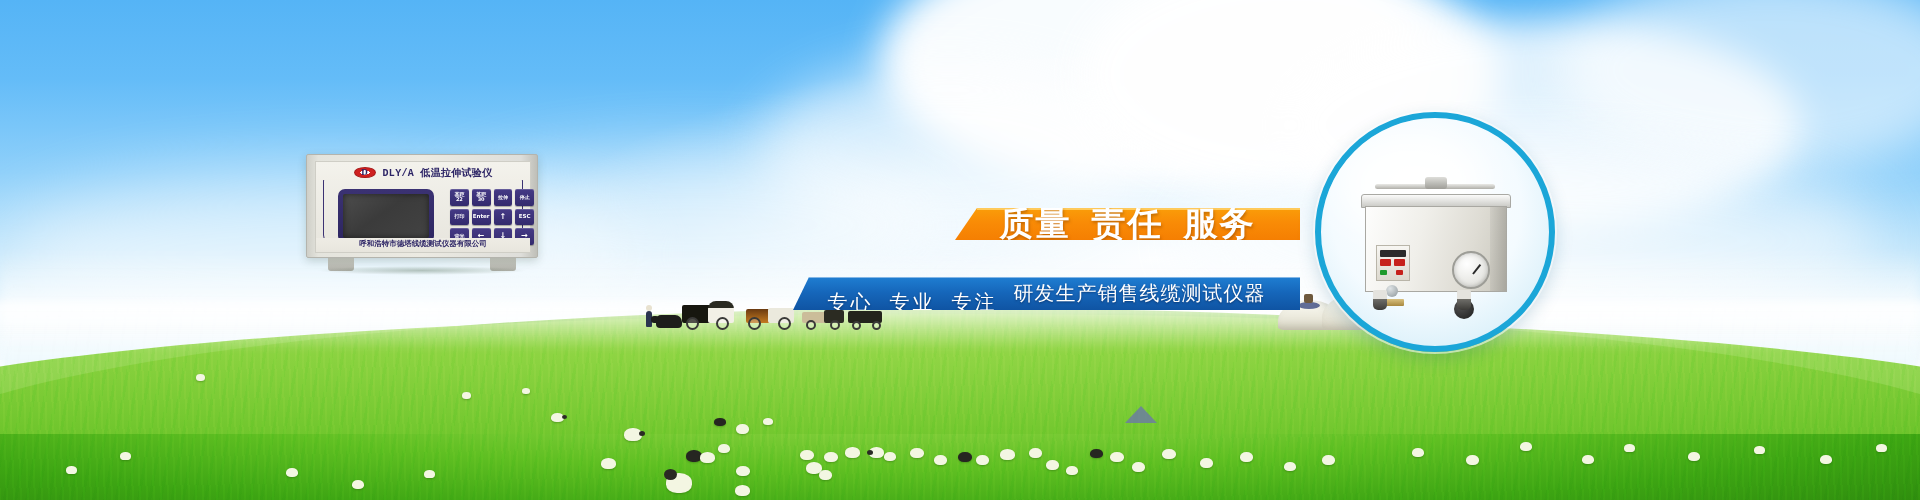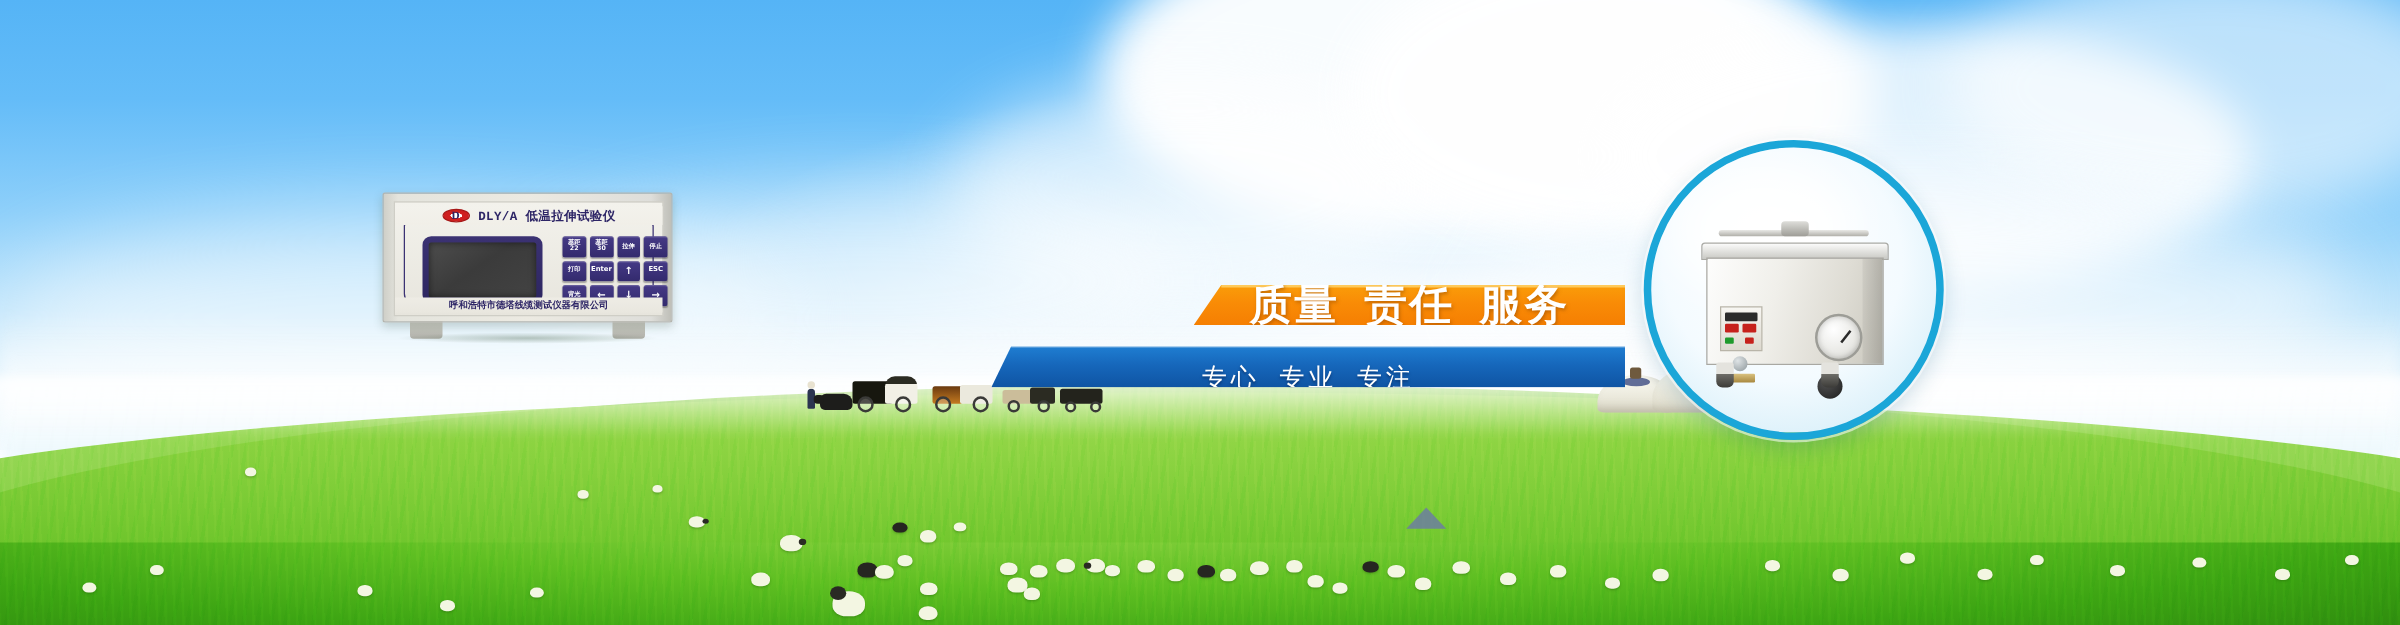--- a/index.html
+++ b/index.html
@@ -104,21 +104,21 @@
 
   
   .tent{
     position:absolute; width:0; height:0;
     border-left:16px solid transparent; border-right:16px solid transparent;
     border-bottom:17px solid rgba(108,126,160,.85);
   }
 
   
   .orange-bar{
-    position:absolute; left:955px; top:228px; width:345px; height:32px;
+    position:absolute; left:955px; top:208px; width:345px; height:32px;
     background:linear-gradient(to bottom,#fa9d09 0%,#f98b06 46%,#f57f02 100%);
     clip-path: polygon(22px 0, 100% 0, 100% 100%, 0 100%);
     box-shadow:0 2px 5px rgba(120,70,0,.22);
   }
   .orange-bar .topline{
     position:absolute; left:22px; top:0; right:0; height:2px;
     background:#ffd26a; opacity:.85;
   }
   .slogan{
     position:absolute; left:0; top:0; width:100%; height:100%;
@@ -512,20 +512,21 @@
       <span>服务</span>
     </div>
   </div>
 
   <div class="blue-bar">
     <div class="hl"></div>
     <div class="subslogan">
       <span class="kw">专心</span>
       <span class="kw">专业</span>
       <span class="kw">专注</span>
+      <span>研发生产销售线缆测试仪器</span>
     </div>
   </div>
 
   <div class="circle-wrap">
     <div class="circle-ring">
       <div class="circle-glow"></div>
 
       <div class="machine">
         <div class="m-top"></div>
         <div class="m-handle"></div>

